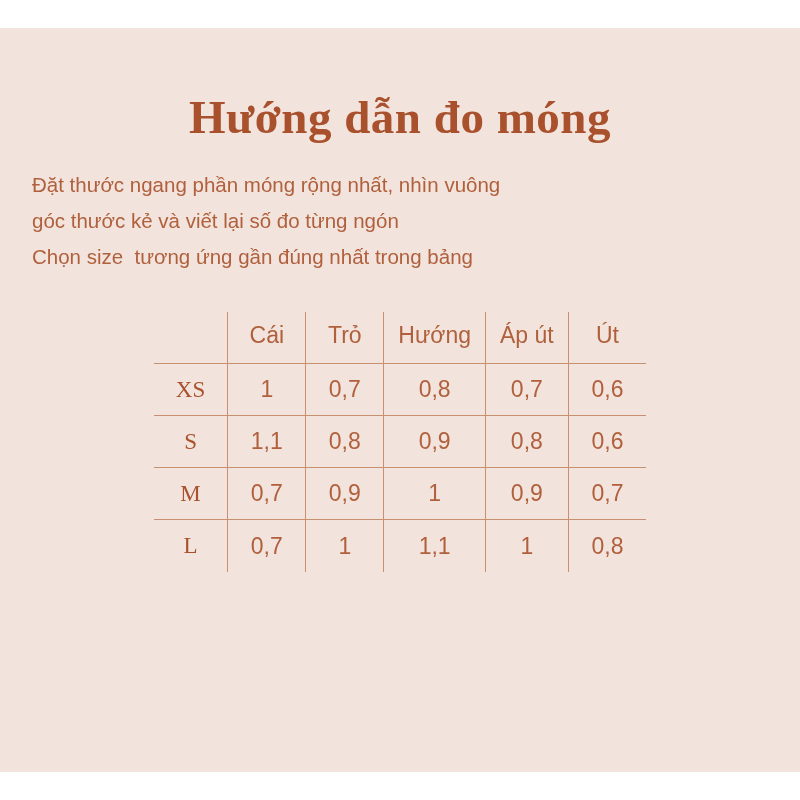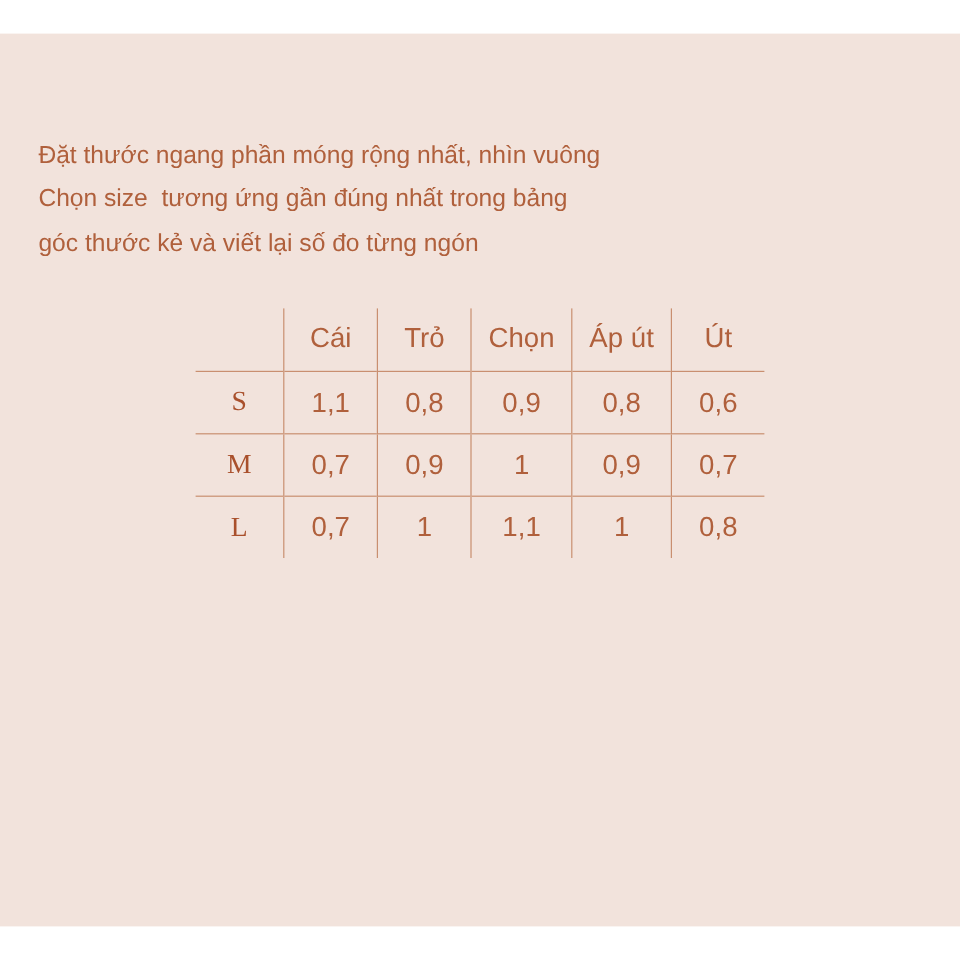--- a/index.html
+++ b/index.html
@@ -104,41 +104,50 @@
     min-width: 74px;
   }
 </style>
 </head>
 <body>
 
 <div class="page">
   <div class="canvas">
 
     <div class="title-block">
+      <div class="title-line">Hướng dẫn đo móng</div>
     </div>
 
     <div class="intro">
       <div>Đặt thước ngang phần móng rộng nhất, nhìn vuông</div>
+      <div>góc thước kẻ và viết lại số đo từng ngón</div>
       <div>Chọn size  tương ứng gần đúng nhất trong bảng</div>
-      <div>góc thước kẻ và viết lại số đo từng ngón</div>
     </div>
 
     <div class="table-wrap">
       <table class="size-table">
         <thead>
           <tr>
             <th class="corner"></th>
             <th class="col-head">Cái</th>
             <th class="col-head">Trỏ</th>
-            <th class="col-head">Chọn</th>
+            <th class="col-head">Hướng</th>
             <th class="col-head">Áp út</th>
             <th class="col-head">Út</th>
           </tr>
         </thead>
         <tbody>
+          <tr>
+            <td class="row-label">XS</td>
+            <td class="cell-val">1</td>
+            <td class="cell-val">0,7</td>
+            <td class="cell-val">0,8</td>
+            <td class="cell-val">0,7</td>
+            <td class="cell-val">0,6</td>
+          </tr>
           <tr>
             <td class="row-label">S</td>
             <td class="cell-val">1,1</td>
             <td class="cell-val">0,8</td>
             <td class="cell-val">0,9</td>
             <td class="cell-val">0,8</td>
             <td class="cell-val">0,6</td>
           </tr>
           <tr>
             <td class="row-label">M</td>

